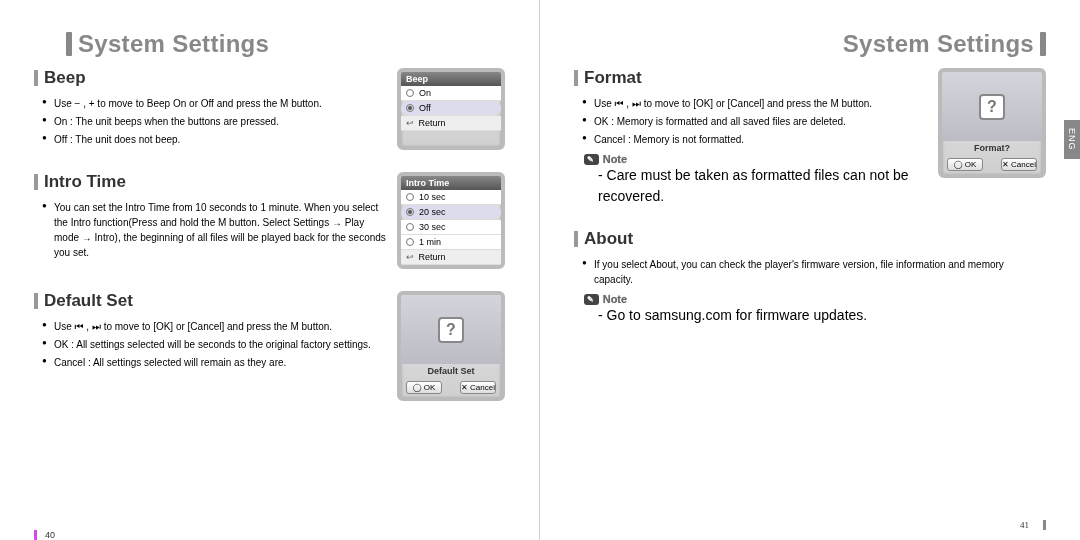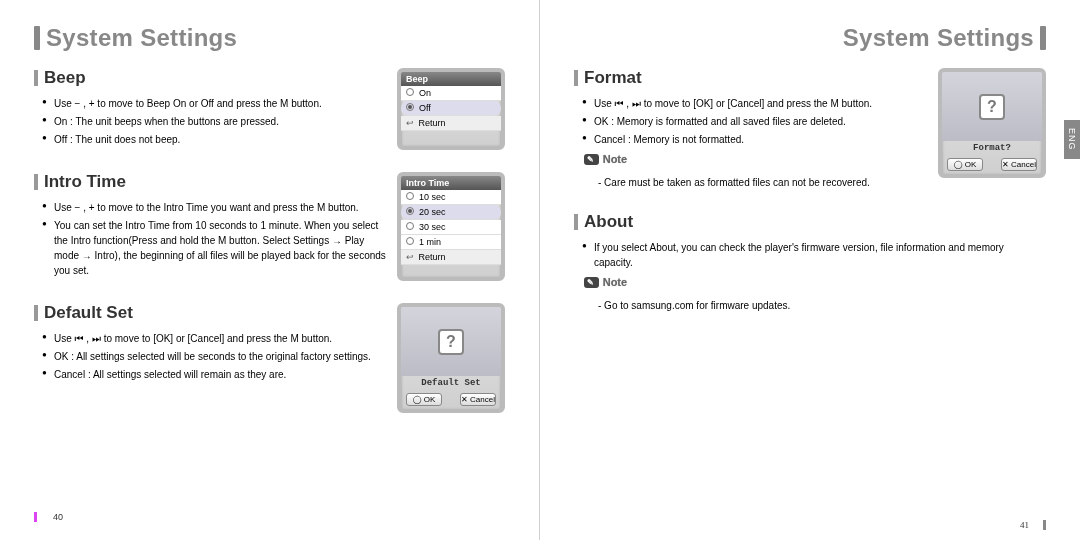--- a/index.html
+++ b/index.html
@@ -8,21 +8,21 @@
     height: 540px;
     background: #fff;
     font-family: Arial, Helvetica, sans-serif;
     position: relative;
     font-size: 10px;
     color: #000;
   }
   .spread { display: flex; width: 1080px; height: 540px; }
   .page { width: 540px; height: 540px; padding: 24px 34px 20px 34px; position: relative; }
   .page-left { border-right: 1px solid #d0d0d0; }
-  .page-title-bar { display: flex; align-items: flex-start; height: 34px; margin-bottom: 10px; }
+  .page-title-bar { display: flex; align-items: flex-end; height: 34px; margin-bottom: 10px; margin-left: 32px; }
   .page-left .page-title-bar { justify-content: flex-start; }
   .page-right .page-title-bar { justify-content: flex-end; }
   .page-title-wrap { display: inline-flex; align-items: center; }
   .title-accent {
     width: 6px; height: 24px; background: #888; margin: 0 6px 0 0;
     border-radius: 1px;
   }
   .page-right .title-accent { margin: 0 0 0 6px; }
   .page-title {
     font-size: 24px; font-weight: bold; color: #888; letter-spacing: 0.3px;
@@ -50,33 +50,33 @@
     content: "●"; position: absolute; left: -2px; top: 0; font-size: 8px;
   }
   .note-row { display: flex; align-items: flex-end; padding-left: 10px; margin-top: 6px; }
   .note-icon {
     display: inline-flex; align-items: center; justify-content: center;
     font-size: 9px; font-weight: bold;
     background: #444; color: #fff; border-radius: 3px; padding: 1px 3px; margin-right: 4px;
   }
   .note-icon::before { content: "✎"; margin-right: 2px; font-size: 8px; }
   .note-label { font-weight: bold; font-size: 11px; color: #666; text-shadow: 0 0 1px #aaa; }
-  .note-text { font-size: 10px; padding-left: 24px; line-height: 1.5; margin-top: 10px; }
+  .note-text { font-size: 14px; padding-left: 24px; line-height: 1.5; }
   
   .screenshot {
     width: 108px; flex-shrink: 0; border: 4px solid #bbb; border-radius: 6px;
     background: linear-gradient(#e6e6e6, #cfcfcf); overflow: hidden;
     box-shadow: 0 1px 3px rgba(0,0,0,.3) inset;
   }
   .ss-header {
     background: linear-gradient(#888,#555); color: #fff; font-weight: bold;
     font-size: 9px; padding: 2px 5px;
   }
   .ss-item {
-    display: flex; align-items: flex-start; font-size: 9px; padding: 2px 5px;
+    display: flex; align-items: center; font-size: 9px; padding: 2px 5px;
     background: #fff; border-bottom: 1px solid #ddd;
   }
   .ss-item.sel { background: #dcdcec; border-radius: 7px; }
   .ss-radio {
     width: 8px; height: 8px; border: 1px solid #777; border-radius: 50%; margin-right: 5px;
     position: relative;
   }
   .ss-item.sel .ss-radio::after{
     content:""; position:absolute; inset:1px; border-radius:50%; background:#555;
   }
@@ -88,29 +88,29 @@
     display:flex; flex-direction:column; height:110px;
   }
   .dialog-body{
     flex:1; display:flex; align-items:center; justify-content:center;
     background: linear-gradient(#d4d4dc,#bcbcc6);
   }
   .dialog-q {
     width:26px; height:26px; border:2px solid #888; border-radius:4px; background:#fff;
     display:flex; align-items:center; justify-content:center; font-size:16px; font-weight:bold; color:#777;
   }
-  .dialog-label{ font-size:9px; font-weight:bold; color:#333; text-align:center; padding:2px 0; background:transparent;font-family:Liberation Mono, monospace;}
+  .dialog-label{ font-size:9px; font-weight:bold; color:#333; text-align:center; padding:2px 0; background:transparent;}
   .dialog-btns {
     display:flex; gap:18px; padding:3px 5px; background:transparent;
   }
   .dialog-btn {
     flex:1; font-size:8px; border:1px solid #888; border-radius:3px; padding:1px 0;
     text-align:center; background: linear-gradient(#fff,#ddd);
   }
-  .pagenum-left { position:absolute; bottom:18px; left:34px; font-size:9px; color:#333; border-left:3px solid #d946ef; padding-left:16px;}
+  .pagenum-left { position:absolute; bottom:0; left:34px; font-size:9px; color:#333; border-left:3px solid #d946ef; padding-left:8px;}
   .pagenum-right{ position:absolute; bottom:10px; right:34px; font-size:9px; color:#333; border-right:3px solid #888; padding-right:14px;font-family:Liberation Serif, serif;}
 </style>
 </head>
 <body>
 
 <div class="spread">
 
   <div class="page page-left">
     <div class="page-title-bar">
       <div class="page-title-wrap">
@@ -148,21 +148,20 @@
       </div>
     </div>
 
     <div class="section">
       <div class="section-body">
         <div class="section-heading">
           <div class="section-heading-bar"></div>
           <span>Intro Time</span>
         </div>
         <ul class="bullet-list">
-          <li>Use − , + to move to the Intro Time you want and press the  M  button.</li>
           <li>You can set the Intro Time from 10 seconds to 1 minute. When you select the Intro function(Press and hold the  M  button. Select Settings → Play mode → Intro), the beginning of all files will be played back for the seconds you set.</li>
         </ul>
       </div>
       <div class="screenshot">
         <div class="ss-header">Intro Time</div>
         <div class="ss-item">
             <span class="ss-radio"></span>
             <span>10 sec</span>
           </div>
         <div class="ss-item sel">

